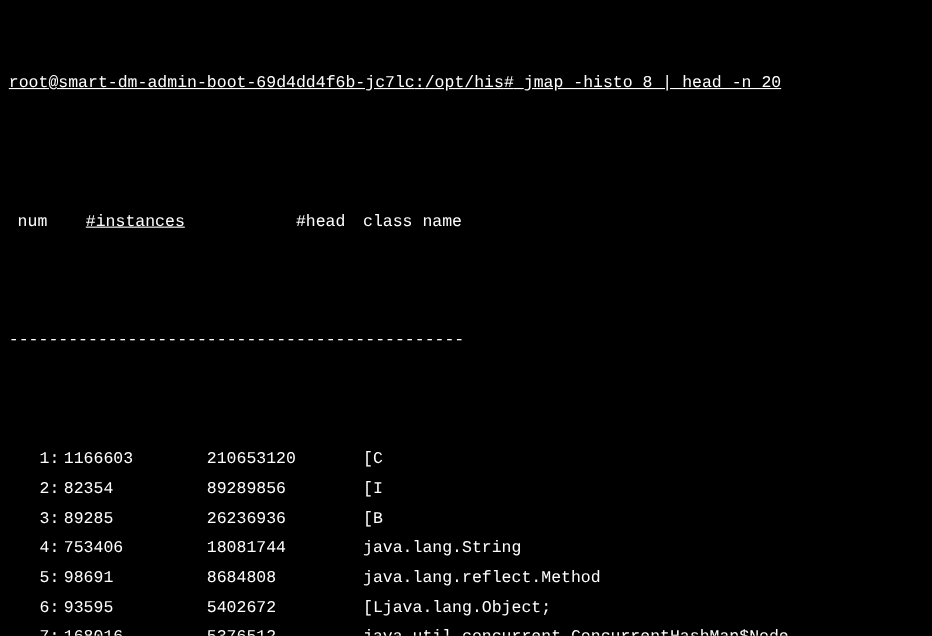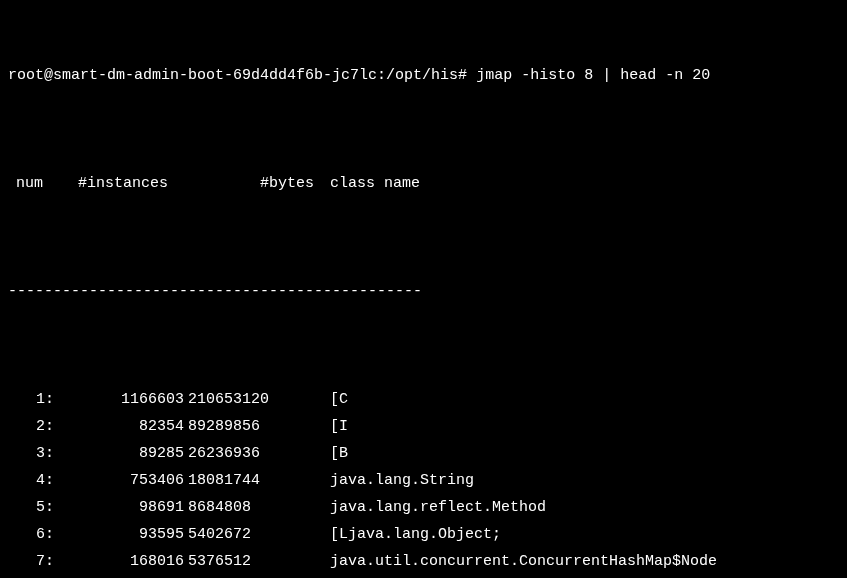--- a/index.html
+++ b/index.html
@@ -15,80 +15,82 @@
       line-height: 1.8;
       padding: 8px;
       width: 847px;
       height: 578px;
       overflow: hidden;
     }
     .terminal {
       white-space: pre;
     }
     .prompt-line {
+      margin-bottom: 18px;
+      text-decoration: underline;
     }
     .header-row {
       display: flex;
       margin-bottom: 0;
     }
     .separator {
       color: #ffffff;
       letter-spacing: 0;
     }
     .data-row {
       display: flex;
     }
     .col-num {
       width: 50px;
       text-align: right;
       padding-right: 4px;
     }
     .col-instances {
       width: 130px;
-      text-align: right;
       padding-right: 4px;
     }
     .col-bytes {
       width: 130px;
       text-align: left;
       padding-right: 4px;
     }
     .col-class {
       padding-left: 12px;
       text-align: left;
     }
     .hdr-num {
       width: 50px;
       text-align: left;
       padding-left: 8px;
     }
     .hdr-instances {
       width: 130px;
       text-align: left;
       padding-left: 20px;
+      text-decoration: underline;
     }
     .hdr-bytes {
       width: 130px;
       text-align: right;
       padding-right: 4px;
     }
     .hdr-class {
       padding-left: 12px;
       text-align: right;
     }
   </style>
 </head>
 <body>
 
 <div class="terminal">
   <div class="prompt-line"><span>root@smart-dm-admin-boot-69d4dd4f6b-jc7lc</span>:<span>/opt/his</span><span>#</span> <span>jmap -histo 8 | head -n 20</span></div>
 
   <div class="header-row">
     <span class="hdr-num">num</span>
     <span class="hdr-instances">#instances</span>
-    <span class="hdr-bytes">#bytes</span>
+    <span class="hdr-bytes">#head</span>
     <span class="hdr-class">class name</span>
   </div>
 
   <div class="separator">----------------------------------------------</div>
 
   <div id="rows-container"><div class="data-row"><span class="col-num">1:</span><span class="col-instances">1166603</span><span class="col-bytes">210653120</span><span class="col-class">[C</span></div><div class="data-row"><span class="col-num">2:</span><span class="col-instances">82354</span><span class="col-bytes">89289856</span><span class="col-class">[I</span></div><div class="data-row"><span class="col-num">3:</span><span class="col-instances">89285</span><span class="col-bytes">26236936</span><span class="col-class">[B</span></div><div class="data-row"><span class="col-num">4:</span><span class="col-instances">753406</span><span class="col-bytes">18081744</span><span class="col-class">java.lang.String</span></div><div class="data-row"><span class="col-num">5:</span><span class="col-instances">98691</span><span class="col-bytes">8684808</span><span class="col-class">java.lang.reflect.Method</span></div><div class="data-row"><span class="col-num">6:</span><span class="col-instances">93595</span><span class="col-bytes">5402672</span><span class="col-class">[Ljava.lang.Object;</span></div><div class="data-row"><span class="col-num">7:</span><span class="col-instances">168016</span><span class="col-bytes">5376512</span><span class="col-class">java.util.concurrent.ConcurrentHashMap$Node</span></div></div>
 </div>
 
 </body></html>

